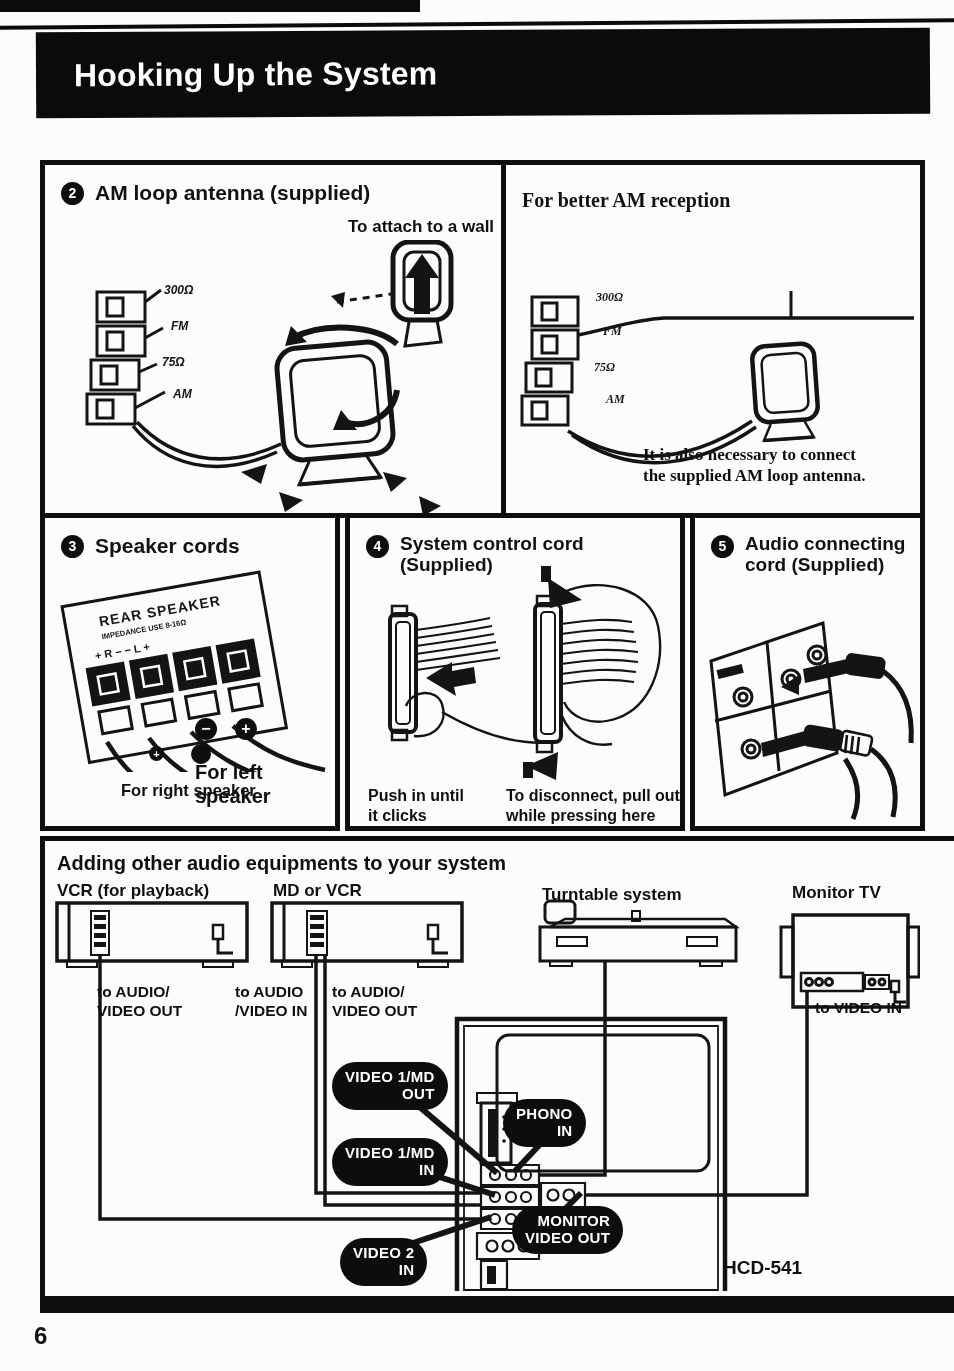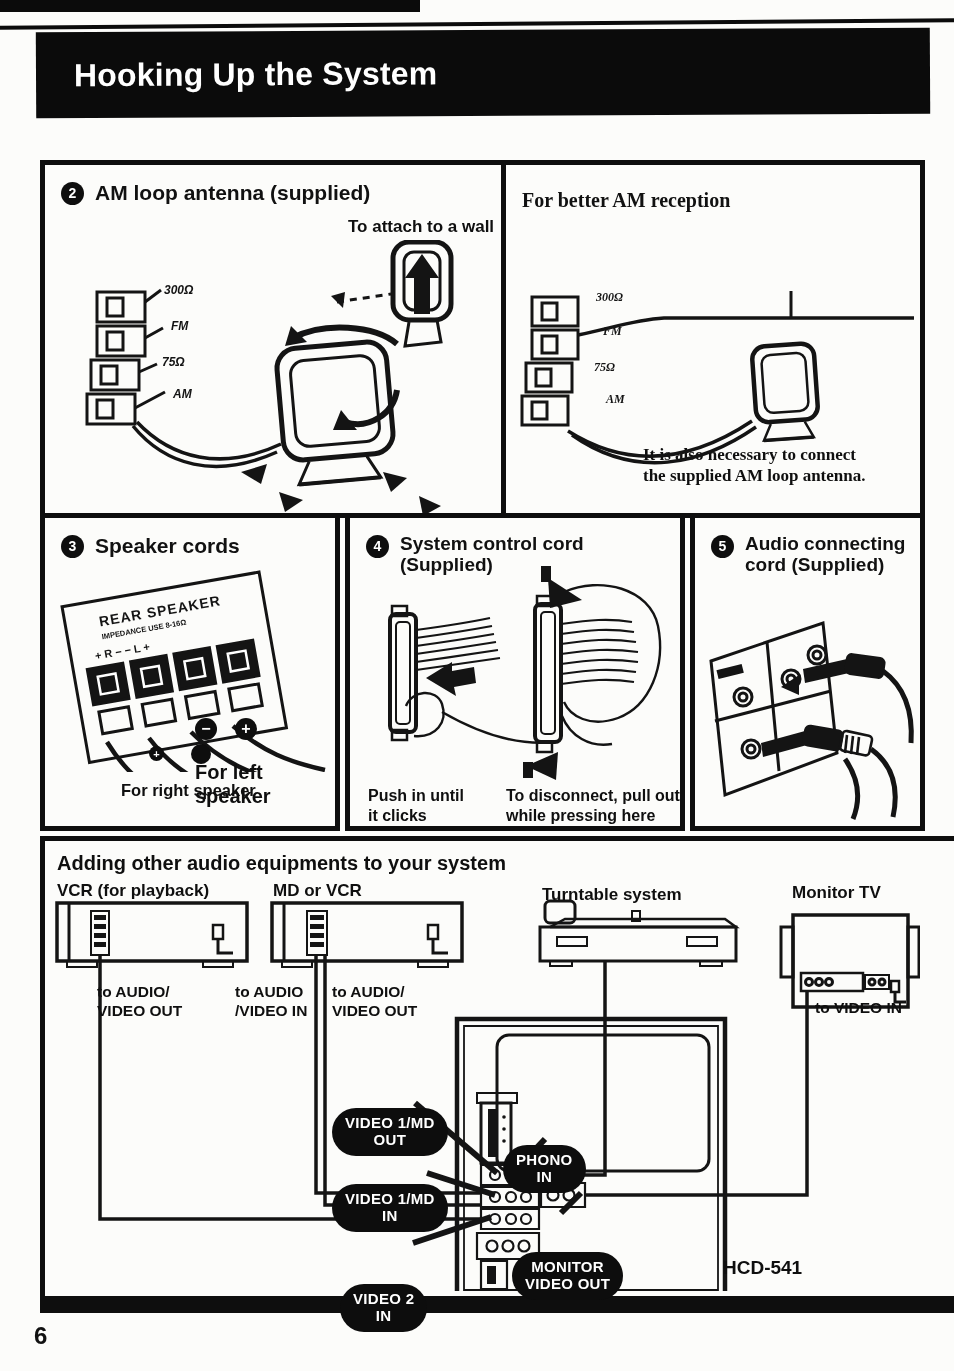--- a/index.html
+++ b/index.html
@@ -14,22 +14,22 @@
   .sec-header{display:flex;gap:11px;align-items:flex-start;font-weight:bold;padding:16px 12px 0 16px;line-height:1.1;}
   .numcircle{
     width:23px;height:23px;border-radius:50%;background:#0e0e0e;color:#fff;
     font-size:14px;font-weight:bold;display:flex;align-items:center;justify-content:center;
     flex:0 0 auto;margin-top:1px;
   }
   .sec-title{font-weight:bold;white-space:pre-line;}
   .lbl{position:absolute;font-weight:bold;white-space:pre-line;line-height:1.22;color:#0f0f0f;}
   .pill{
     position:absolute;background:#0d0d0d;color:#fff;border-radius:24px;
-    font-weight:bold;font-size:15px;text-align:center;white-space:pre-line;
-    line-height:1.12;padding:7px 13px;letter-spacing:.3px;margin-top:46px;
+    font-weight:bold;font-size:15px;text-align:right;white-space:pre-line;
+    line-height:1.12;padding:7px 13px;letter-spacing:.3px;
   }
   .titlebar{
     position:absolute;left:36px;top:30px;width:894px;height:86px;background:#0b0b0b;
     color:#fff;display:flex;align-items:center;padding-left:38px;box-sizing:border-box;
     font-size:32px;font-weight:bold;letter-spacing:.2px;transform:rotate(-0.3deg);
   }
   .badge{
     position:absolute;border-radius:50%;background:#0e0e0e;color:#fff;font-weight:bold;
     display:flex;align-items:center;justify-content:center;
   }

